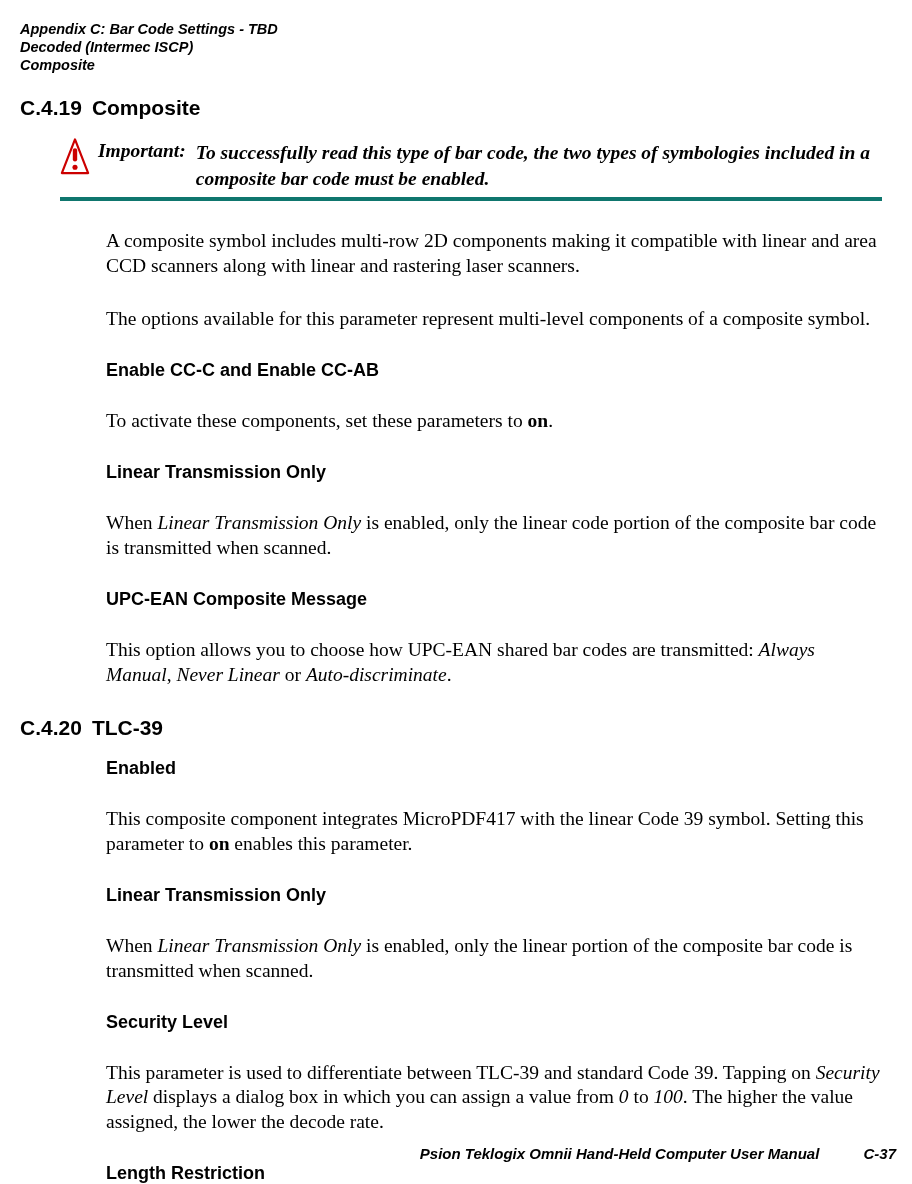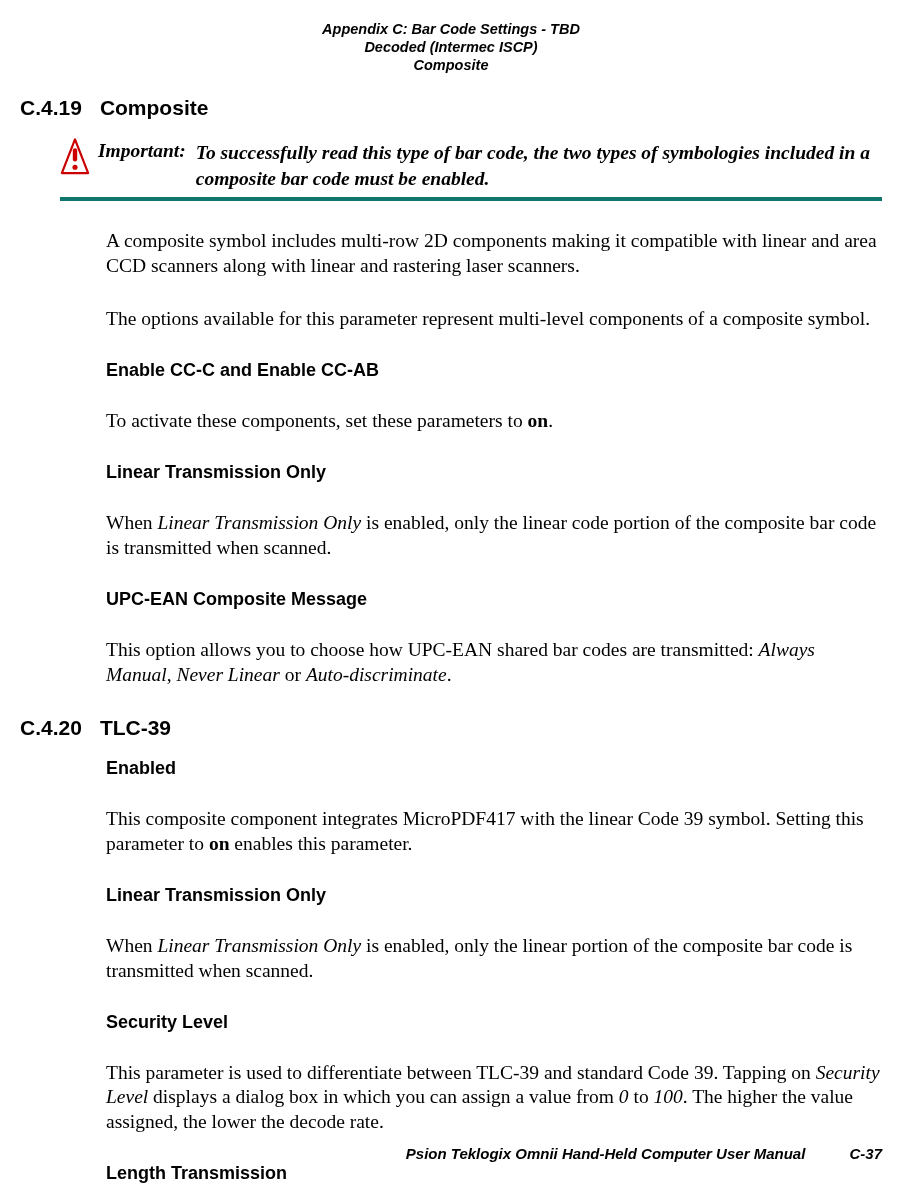--- a/index.html
+++ b/index.html
@@ -14,35 +14,35 @@
     position: relative;
     box-sizing: border-box;
   }
   .page {
     padding: 20px 30px 0 20px;
     box-sizing: border-box;
     height: 100%;
     position: relative;
   }
   .running-header {
-    text-align: center;
+    text-align: left;
     font-family: "Trebuchet MS", "Segoe UI", sans-serif;
     font-style: italic;
     font-weight: 600;
     font-size: 14.5px;
     line-height: 1.25;
     margin-bottom: 22px;
   }
   .section-heading {
     font-family: "Trebuchet MS", "Segoe UI", sans-serif;
     font-weight: 700;
     font-size: 21px;
     margin: 10px 0 18px 0;
   }
-  .section-heading .num { margin-right: 18px; text-align: center; }
+  .section-heading .num { margin-right: 10px; text-align: center; }
   .callout {
     display: flex;
     align-items: flex-start;
     margin: 8px 0 10px 40px;
     border-bottom: 4px solid #0f766e;
     padding: 2px 0 6px 0;
   }
   .callout .icon {
     flex: 0 0 auto;
     width: 36px;
@@ -78,21 +78,21 @@
     font-family: "Trebuchet MS", "Segoe UI", sans-serif;
     font-weight: 700;
     font-size: 18px;
     margin: 18px 0 4px 0;
   }
   .bold-serif { font-weight: 700; font-family: Liberation Serif, serif; }
   .italic { font-style: italic; }
   .footer {
     position: absolute;
     bottom: 22px;
-    right: 30px;
+    right: 16px;
     font-family: "Trebuchet MS", "Segoe UI", sans-serif;
     font-style: italic;
     font-weight: 600;
     font-size: 15px;
   }
   .footer .pgnum { margin-left: 40px; }
 </style>
 </head>
 <body>
 
@@ -153,21 +153,21 @@
     <div class="sub-heading">Linear Transmission Only</div>
     <div class="para">
       <span>When </span><span class="italic">Linear Transmission Only</span><span> is enabled, only the linear portion of the composite bar code is transmitted when scanned.</span>
     </div>
 
     <div class="sub-heading">Security Level</div>
     <div class="para">
       <span>This parameter is used to differentiate between TLC-39 and standard Code 39. Tapping on </span><span class="italic">Security Level</span><span> displays a dialog box in which you can assign a value from </span><span class="italic">0</span><span> to </span><span class="italic">100</span><span>. The higher the value assigned, the lower the decode rate.</span>
     </div>
 
-    <div class="sub-heading">Length Transmission</div>
+    <div class="sub-heading">Length Restriction</div>
     <div class="para">Refer to “Length Restriction” on page C-11 for details.</div>
   </div>
 
   <div class="footer">
     <span>Psion Teklogix Omnii Hand-Held Computer User Manual</span>
     <span class="pgnum">C-37</span>
   </div>
 
 </div>
 

